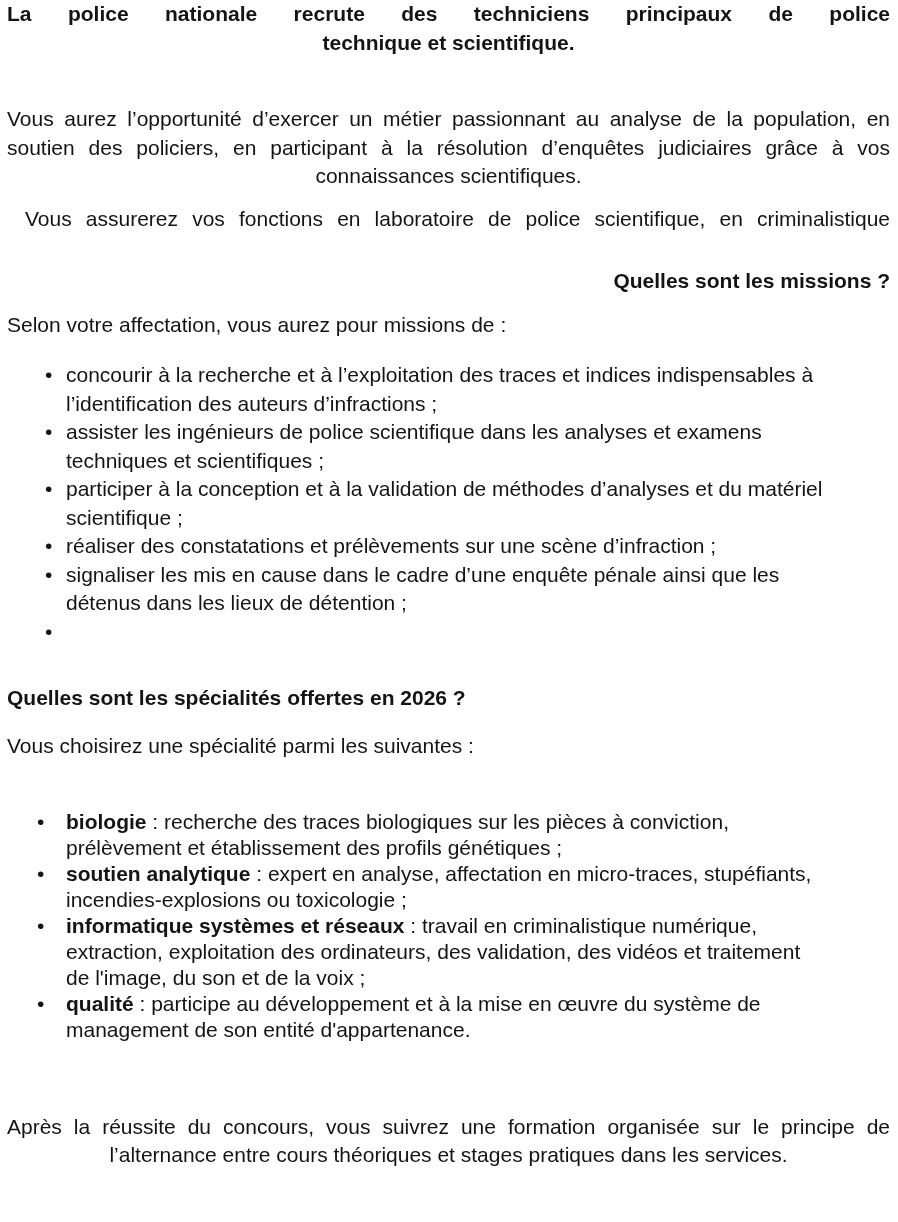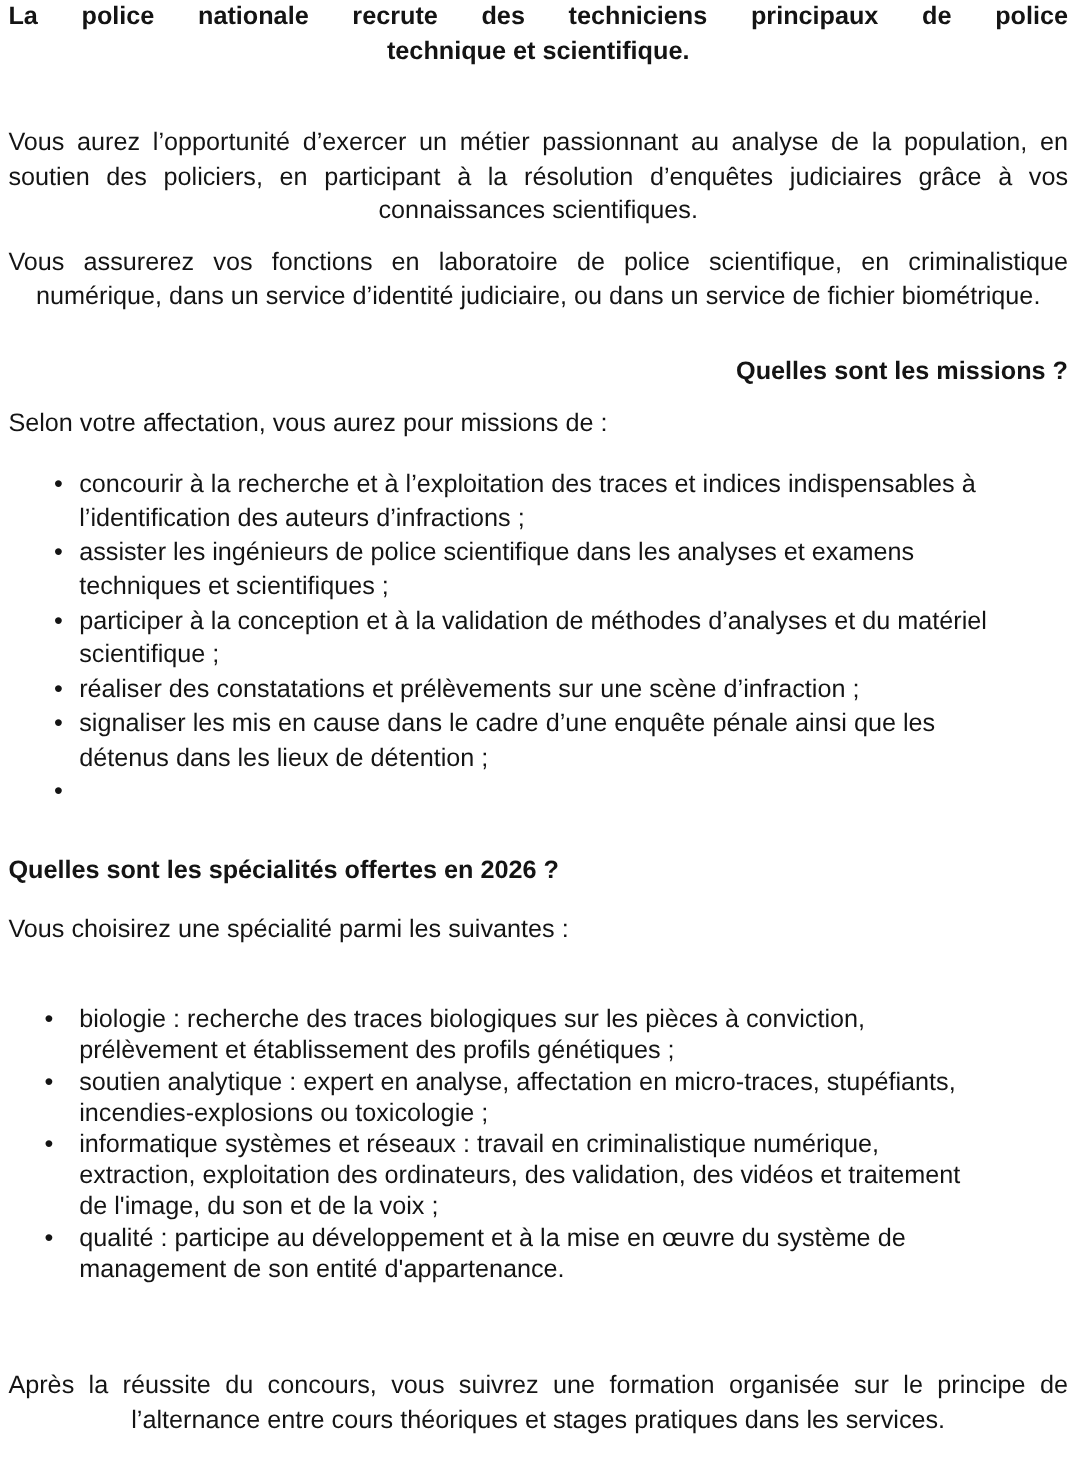--- a/index.html
+++ b/index.html
@@ -22,39 +22,39 @@
   
   .jline {
     text-align: justify;
     text-align-last: justify;
   }
   .jlast {
     text-align: center;
   }
   .doc-title { margin-top: 0; font-weight: bold; }
   .para-1   { margin-top: 48px; }
-  .para-2   { margin-top: 14px; }
+  .para-2   { margin-top: 14px; margin-left: 18px; }
   .sec-heading { font-weight: bold; }
   .missions-heading    { margin-top: 34px; text-align: right; }
   .missions-lead       { margin-top: 15px; }
   .missions-list       { margin-top: 22px; }
   .specialties-heading { margin-top: 66px; }
   .specialties-lead    { margin-top: 20px; }
   .specialties-list    { margin-top: 48px; line-height: 26px; }
   .closing             { margin-top: 70px; }
 
   .list .item {
     position: relative;
     padding-left: 59px;
   }
   .list .item .item-text,
   .list .item .item-term {
     white-space: pre-line;
   }
-  .item-term { font-weight: normal; }
+  .item-term { font-weight: bold; }
   .bullet {
     position: absolute;
     top: 0;
     left: 38px;
   }
   .specialties-list .bullet { left: 30px; }
 </style>
 </head>
 <body>
 
@@ -66,21 +66,20 @@
     </div>
 
   <div class="para para-1">
       <div class="jline">Vous aurez l’opportunité d’exercer un métier passionnant au analyse de la population, en</div>
       <div class="jline">soutien des policiers, en participant à la résolution d’enquêtes judiciaires grâce à vos</div>
       <div class="jlast">connaissances scientifiques.</div>
     </div>
 
   <div class="para para-2">
       <div class="jline">Vous assurerez vos fonctions en laboratoire de police scientifique, en criminalistique</div>
-      <div class="jlast">numérique, dans un service d’identité judiciaire, ou dans un service de fichier biométrique.</div>
     </div>
 
   <div class="sec-heading missions-heading">Quelles sont les missions ?</div>
 
   <div class="lead missions-lead">Selon votre affectation, vous aurez pour missions de :</div>
 
   <div class="list missions-list">
       <div class="item"><span class="bullet">•</span><span class="item-text">concourir à la recherche et à l’exploitation des traces et indices indispensables à
 l’identification des auteurs d’infractions ;</span></div>
       <div class="item"><span class="bullet">•</span><span class="item-text">assister les ingénieurs de police scientifique dans les analyses et examens

